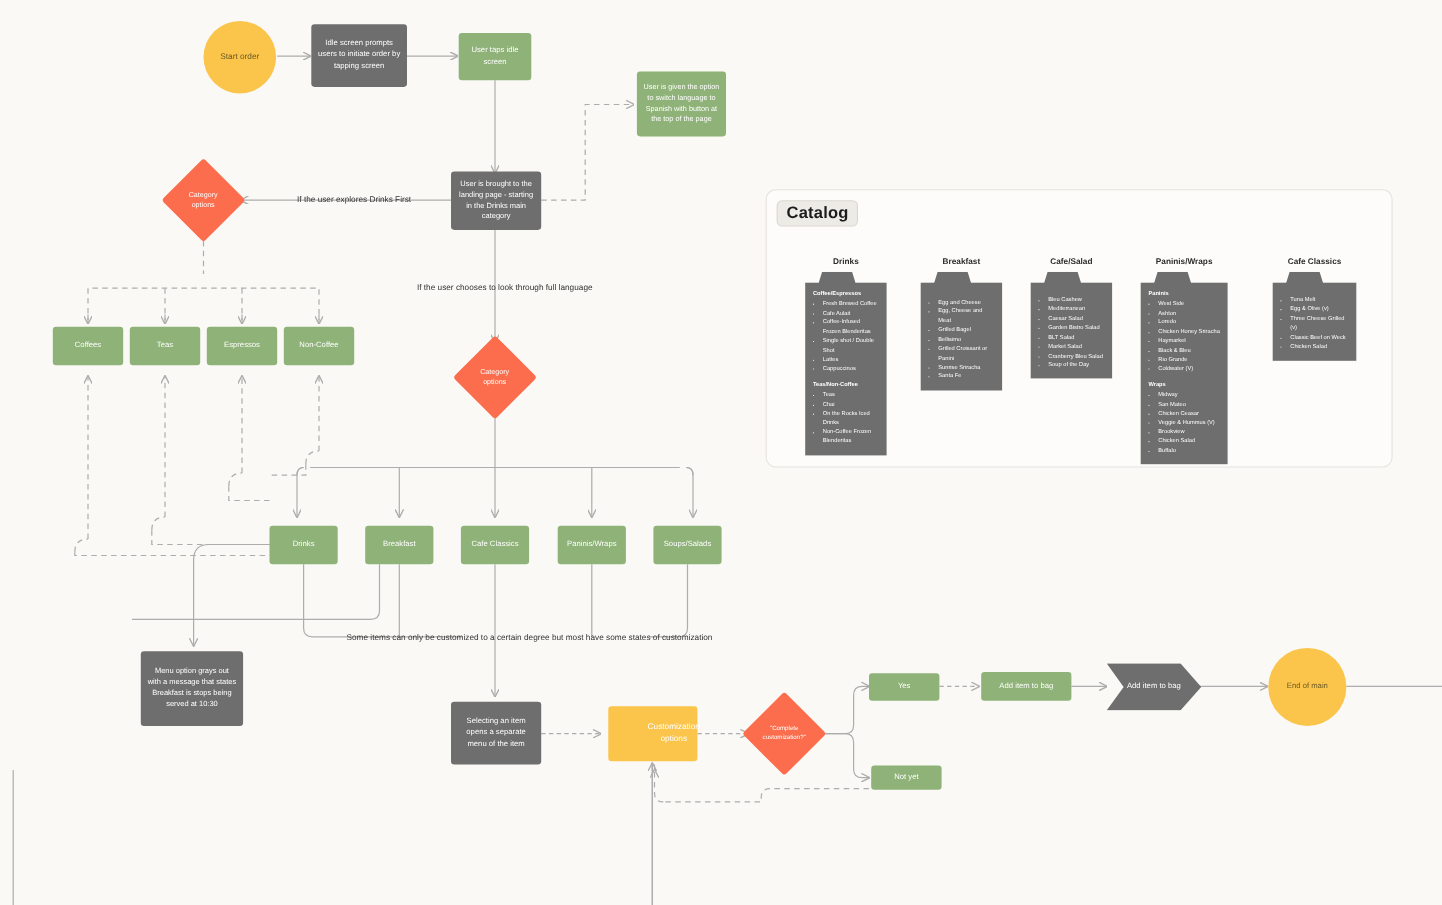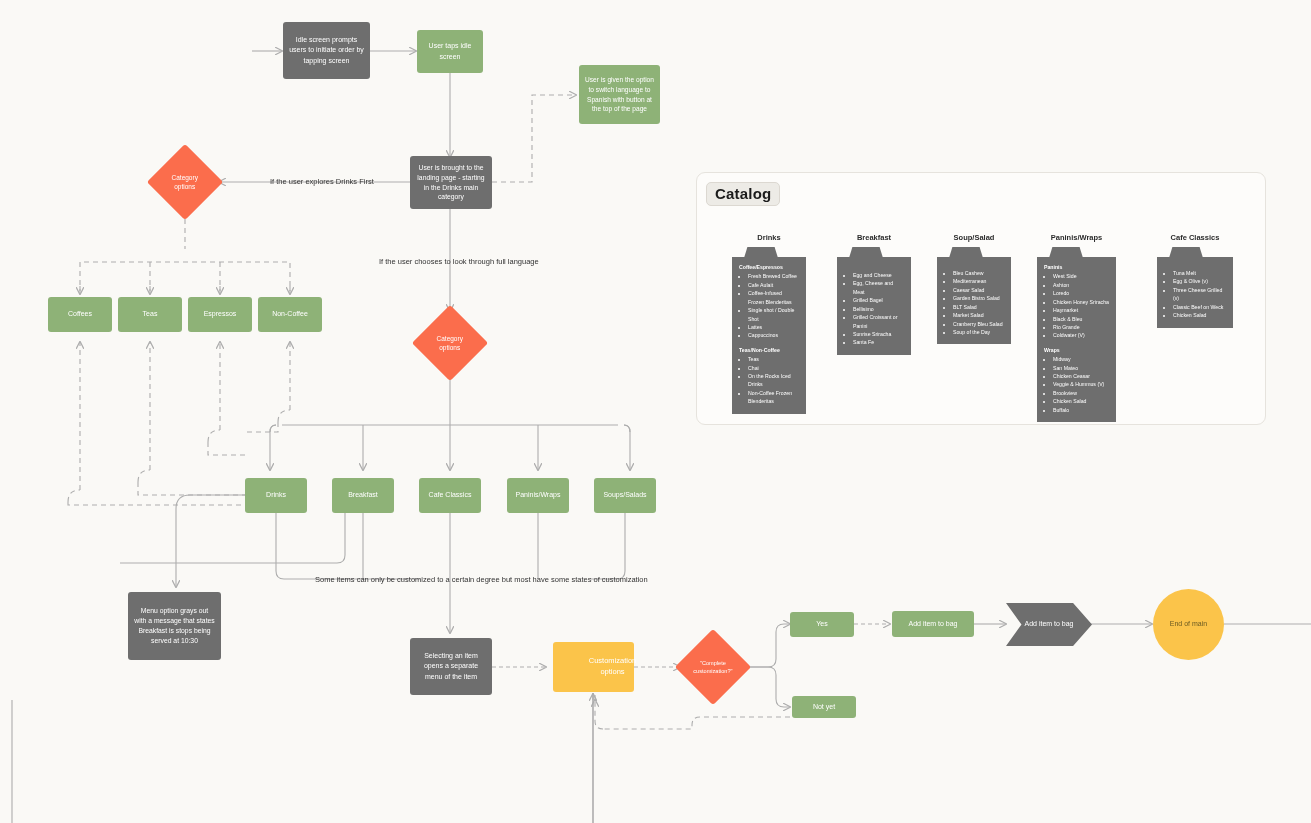--- a/index.html
+++ b/index.html
@@ -201,20 +201,23 @@
       <path d="M603 729 Q595 729 595 721 L595 700" stroke-dasharray="5 4" marker-end="url(#ahd)"></path>
 
       <path d="M595 700 L595 695"></path>
       <path d="M593 693 L593 846"></path>
       <path d="M593 846 L593 846"></path>
       <path d="M593 693 L593 841 Q593 849 585 849 L20 849 Q12 849 12 841 L12 700"></path>
       <path d="M593 700 L593 694" marker-end="url(#ah)"></path>
     </g>
   </svg>
 
+  <div class="node n-circle" style="left:185px; top:19px; width:66px; height:66px; font-size:7.5px;">
+    <span>Start order</span>
+  </div>
 
   <div class="node n-gray" style="left:283px; top:22px; width:87px; height:57px; font-size:7px;">
     <span>Idle screen prompts users to initiate order by tapping screen</span>
   </div>
 
   <div class="node n-green" style="left:417px; top:30px; width:66px; height:43px; font-size:7px;">
     <span>User taps idle screen</span>
   </div>
 
   <div class="node n-green" style="left:579px; top:65px; width:81px; height:59px; font-size:6.6px;">
@@ -338,21 +341,21 @@
           <li>Grilled Bagel</li>
           <li>Bellisimo</li>
           <li>Grilled Croissant or Panini</li>
           <li>Sunrise Sriracha</li>
           <li>Santa Fe</li>
         </ul>
       </div>
     </div>
 
     <div class="folder" style="left:240px; top:60px; width:74px;">
-      <div class="folder-title">Soup/Salad</div>
+      <div class="folder-title">Cafe/Salad</div>
       <div class="folder-tab"></div>
       <div class="folder-body" style="padding-top:12px;">
         <ul>
           <li>Bleu Cashew</li>
           <li>Mediterranean</li>
           <li>Caesar Salad</li>
           <li>Garden Bistro Salad</li>
           <li>BLT Salad</li>
           <li>Market Salad</li>
           <li>Cranberry Bleu Salad</li>

